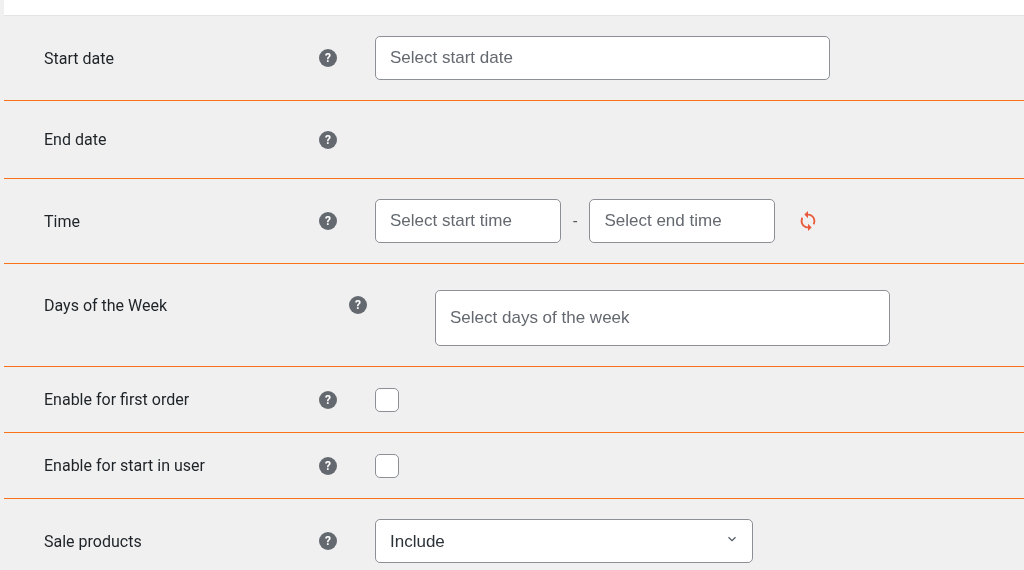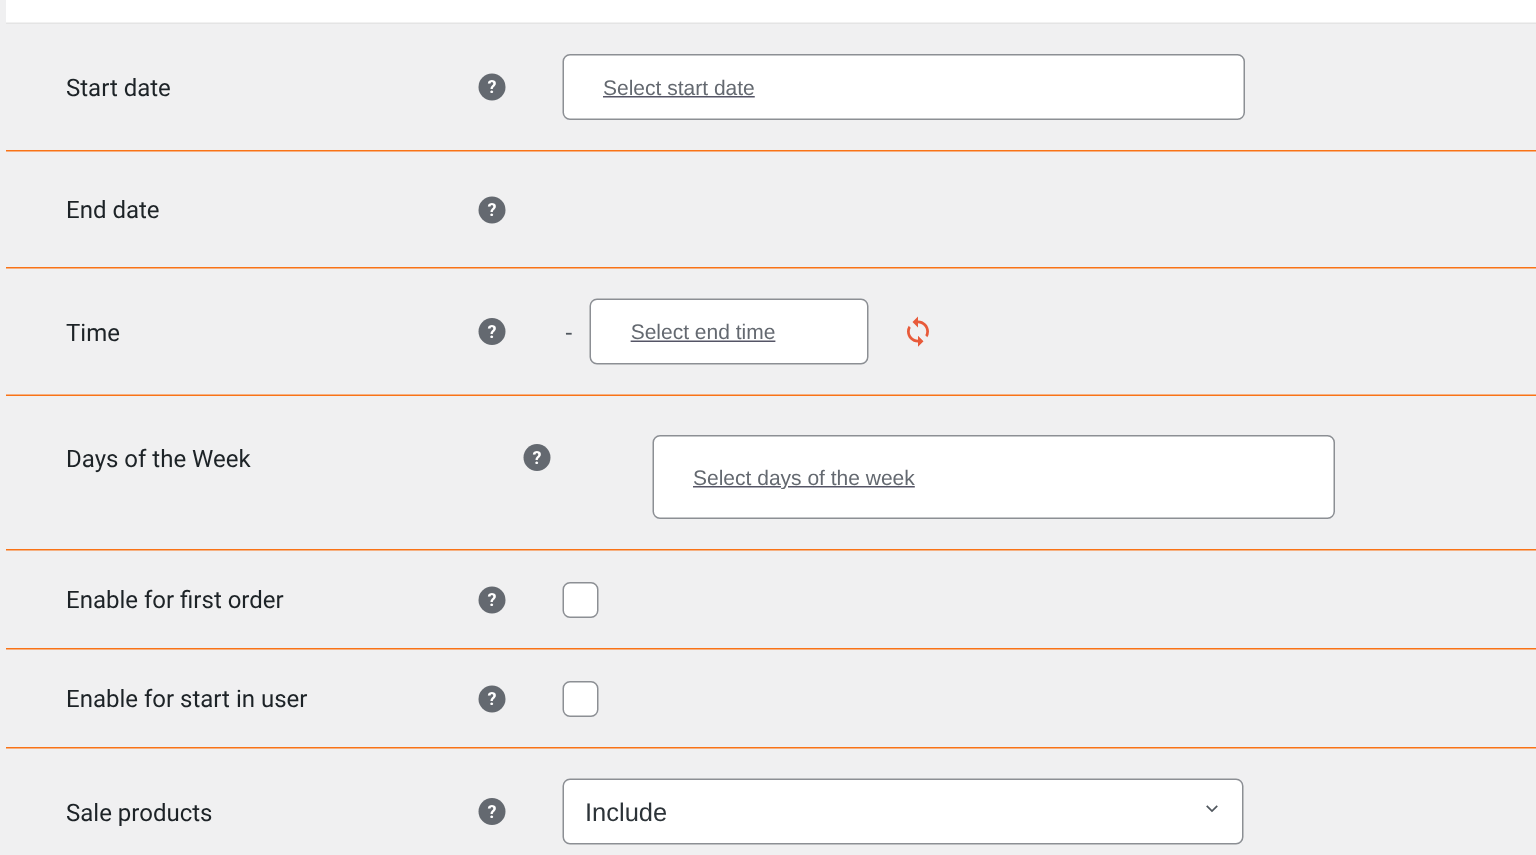--- a/index.html
+++ b/index.html
@@ -62,25 +62,24 @@
       margin-left: 28px;
       display: flex;
       align-items: center;
       gap: 10px;
     }
     .text-input {
       height: 44px;
       border: 1px solid #8c8f94;
       border-radius: 5px;
       background: #fff;
-      padding: 0 26px;
-      font-size: 14px;
+      padding: 0 14px;
+      font-size: 17px;
       color: #556;
       outline: none;
-      text-decoration: underline;
     }
     .text-input::placeholder {
       color: #646970;
     }
     .wide-input {
       width: 455px;
     }
     .time-input {
       width: 186px;
     }
@@ -110,21 +109,21 @@
       height: 24px;
       border: 1px solid #8c8f94;
       border-radius: 5px;
       background: #fff;
       cursor: pointer;
       appearance: none;
       -webkit-appearance: none;
     }
     .select-wrap {
       position: relative;
-      width: 454px;
+      width: 378px;
     }
     .select-wrap select {
       width: 100%;
       height: 44px;
       border: 1px solid #8c8f94;
       border-radius: 5px;
       background: #fff;
       padding: 0 14px;
       font-size: 17px;
       color: #2c3338;
@@ -168,20 +167,21 @@
 
   <div class="row">
     <div class="label-col">End date</div>
     <div class="help-icon">?</div>
   </div>
 
   <div class="row">
     <div class="label-col">Time</div>
     <div class="help-icon">?</div>
     <div class="control-col">
+      <input type="text" class="text-input time-input" placeholder="Select start time" style="">
       <span class="dash">-</span>
       <input type="text" class="text-input time-input" placeholder="Select end time" style="">
       <span class="refresh-icon">
         <svg width="22" height="22" viewBox="0 0 24 24">
             <path d="M12 4V1L8 5l4 4V6c3.31 0 6 2.69 6 6 0 1.01-.25 1.97-.7 2.8l1.46 1.46A7.93 7.93 0 0020 12c0-4.42-3.58-8-8-8zm0 14c-3.31 0-6-2.69-6-6 0-1.01.25-1.97.7-2.8L5.24 7.74A7.93 7.93 0 004 12c0 4.42 3.58 8 8 8v3l4-4-4-4v3z"></path>
           </svg>
       </span>
     </div>
   </div>
 

